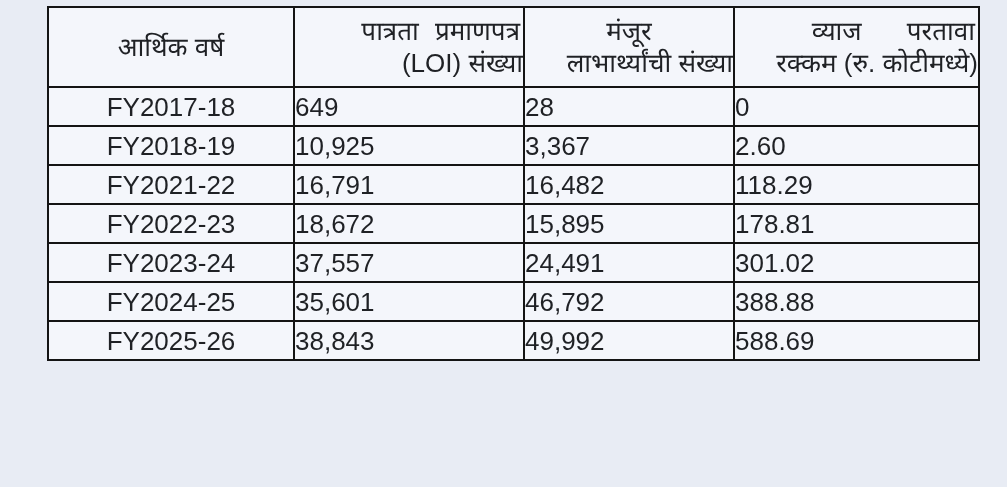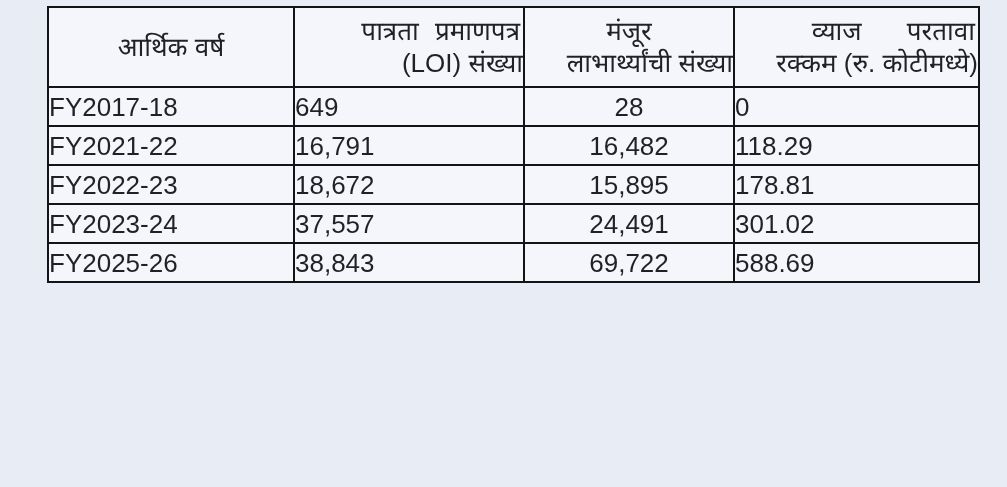--- a/index.html
+++ b/index.html
@@ -49,23 +49,23 @@
   tr.header-row th { height: 78px; vertical-align: middle; }
   .hl { line-height: 32px; white-space: nowrap; }
   .hl.align-c { text-align: center; }
   .hl.align-l { text-align: right; padding-left: 3px; }
   .hl.align-r { text-align: right; padding-right: 3px; }
   .hl.ws-sm { word-spacing: 9px; }
   .hl.ws-lg { word-spacing: 38px; }
 
   
   tbody td { height: 37px; }
-  td.c0 { }
+  td.c0 { text-align: center; }
   td.c1 { padding-right: 46px; }
-  td.c2 { text-align: center; padding-right: 48px; margin-top: 34px; }
+  td.c2 { text-align: left; padding-right: 48px; margin-top: 34px; }
   td.c3 { text-align: left;  padding-left: 83px; }
 </style>
 </head>
 <body>
 
 <div class="stage">
   <table class="data-table">
     <colgroup>
       <col class="col-fy">
       <col class="col-loi">
@@ -93,38 +93,50 @@
     </thead>
     <tbody>
 
     <tr>
         <td class="c0">FY2017-18</td>
         <td class="c1">649</td>
         <td class="c2">28</td>
         <td class="c3">0</td>
       </tr>
         <tr>
+        <td class="c0">FY2018-19</td>
+        <td class="c1">10,925</td>
+        <td class="c2">3,367</td>
+        <td class="c3">2.60</td>
+      </tr>
+        <tr>
         <td class="c0">FY2021-22</td>
         <td class="c1">16,791</td>
         <td class="c2">16,482</td>
         <td class="c3">118.29</td>
       </tr>
         <tr>
         <td class="c0">FY2022-23</td>
         <td class="c1">18,672</td>
         <td class="c2">15,895</td>
         <td class="c3">178.81</td>
       </tr>
         <tr>
         <td class="c0">FY2023-24</td>
         <td class="c1">37,557</td>
         <td class="c2">24,491</td>
         <td class="c3">301.02</td>
       </tr>
         <tr>
+        <td class="c0">FY2024-25</td>
+        <td class="c1">35,601</td>
+        <td class="c2">46,792</td>
+        <td class="c3">388.88</td>
+      </tr>
+        <tr>
         <td class="c0">FY2025-26</td>
         <td class="c1">38,843</td>
-        <td class="c2">69,722</td>
+        <td class="c2">49,992</td>
         <td class="c3">588.69</td>
       </tr>
       </tbody>
   </table>
 </div>
 
 </body></html>

